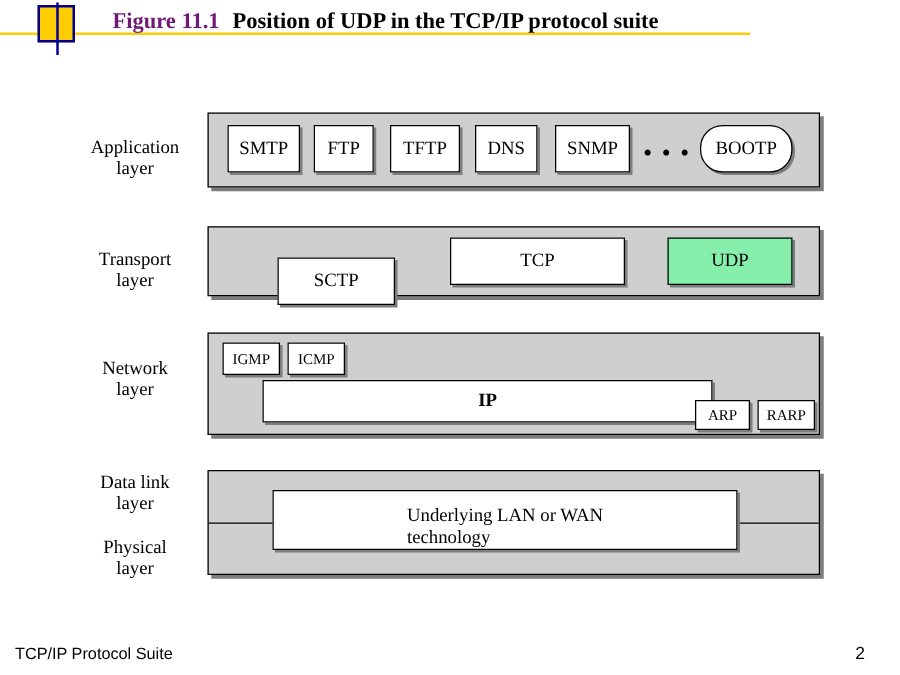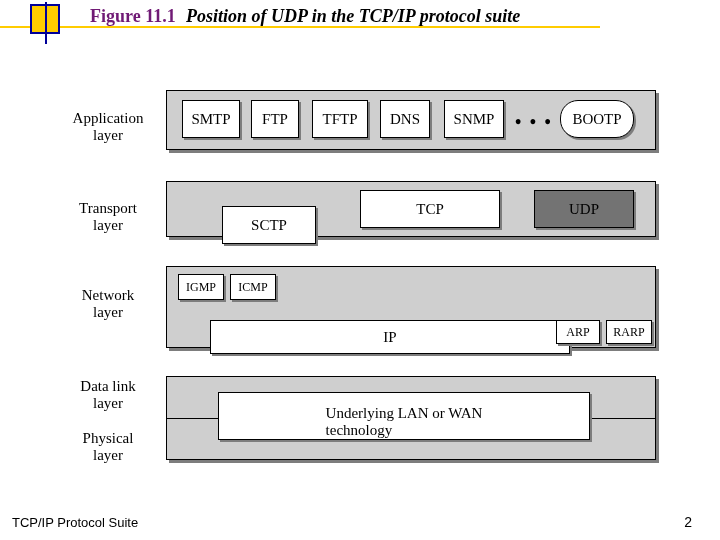--- a/index.html
+++ b/index.html
@@ -6,21 +6,21 @@
   html, body { width: 720px; height: 540px; background: #fff; font-family: "Times New Roman", serif; }
 
   .slide { position: relative; width: 720px; height: 540px; }
 
   
   .hdr { position: absolute; left: 0; top: 0; height: 30px; width: 720px; }
   .hdr-bar { position: absolute; left: 0; top: 26px; width: 600px; height: 2px; background: #ffcc00; }
   .hdr-square { position: absolute; left: 30px; top: 4px; width: 30px; height: 30px; border: 2px solid #000099; background: #ffcc00; }
   .hdr-square::after { content:""; position:absolute; left:13px; top:-4px; width:2px; height:42px; background:#000099; }
   .fig-label { position: absolute; left: 90px; top: 6px; font-weight: bold; color: #701a75; font-size: 18px; }
-  .fig-title { position: absolute; left: 186px; top: 6px; font-weight: bold; font-style: italic; color: #000; font-size: 18px; }
+  .fig-title { position: absolute; left: 186px; top: 6px; font-weight: bold; color: #000; font-size: 18px; }
 
   
   .layer-lbl { position: absolute; left: 56px; width: 104px; text-align: center; font-size: 15px; color: #000; line-height: 1.1; }
   .lbl-app    { top: 110px; }
   .lbl-trans  { top: 200px; }
   .lbl-net    { top: 287px; }
   .lbl-dl     { top: 378px; }
   .lbl-phy    { top: 430px; }
 
   
@@ -40,27 +40,27 @@
   .ap3 { left: 312px; width: 56px; }
   .ap4 { left: 380px; width: 50px; }
   .ap5 { left: 444px; width: 60px; }
   .dots{ position:absolute; left: 515px; top: 112px; font-size:18px; font-weight:bold; letter-spacing:2px; }
   .ap6 { left: 560px; width: 74px; border-radius: 18px; }
 
   
   .tr  { top: 190px; height: 38px; }
   .tr1 { left: 222px; width: 94px; margin-top: 16px; }
   .tr2 { left: 360px; width: 140px; }
-  .tr3 { left: 534px; width: 100px; background:#737373; }
+  .tr3 { left: 534px; width: 100px; background:#86efac; }
 
   
   .ns  { top: 274px; height: 26px; font-size:12px; }
   .ns1 { left: 178px; width: 46px; }
   .ns2 { left: 230px; width: 46px; }
-  .ip  { top: 320px; left: 210px; width: 360px; height: 34px; }
+  .ip  { top: 304px; left: 210px; width: 360px; height: 34px; font-weight: bold; }
   .ar  { top: 320px; height: 24px; font-size:12px; }
   .ar1 { left: 556px; width: 44px; }
   .ar2 { left: 606px; width: 46px; }
 
   
   .lan { top: 392px; left: 218px; width: 372px; height: 48px; line-height:1.15; font-size:15px; padding-top:12px; }
 
   
   .foot-l { position:absolute; left: 12px; bottom: 10px; font-family: Arial, sans-serif; font-size: 13px; }
   .foot-r { position:absolute; right: 28px; bottom: 10px; font-family: Arial, sans-serif; font-size: 14px; }

